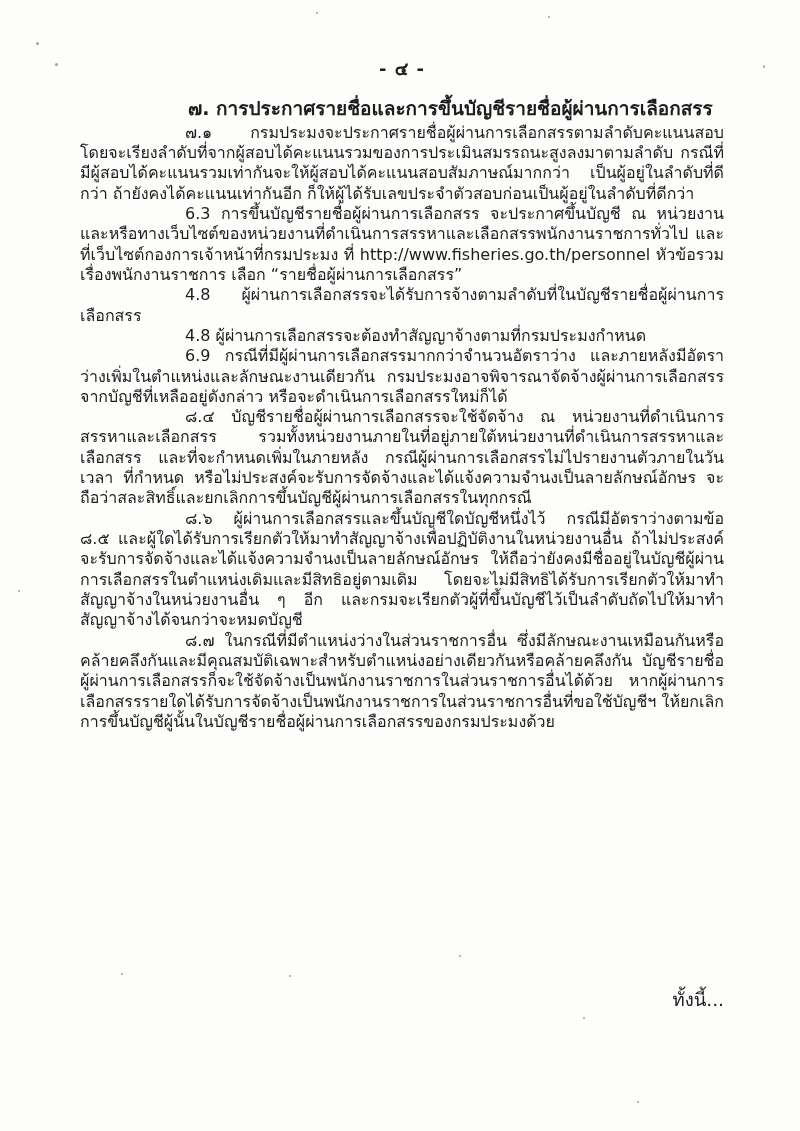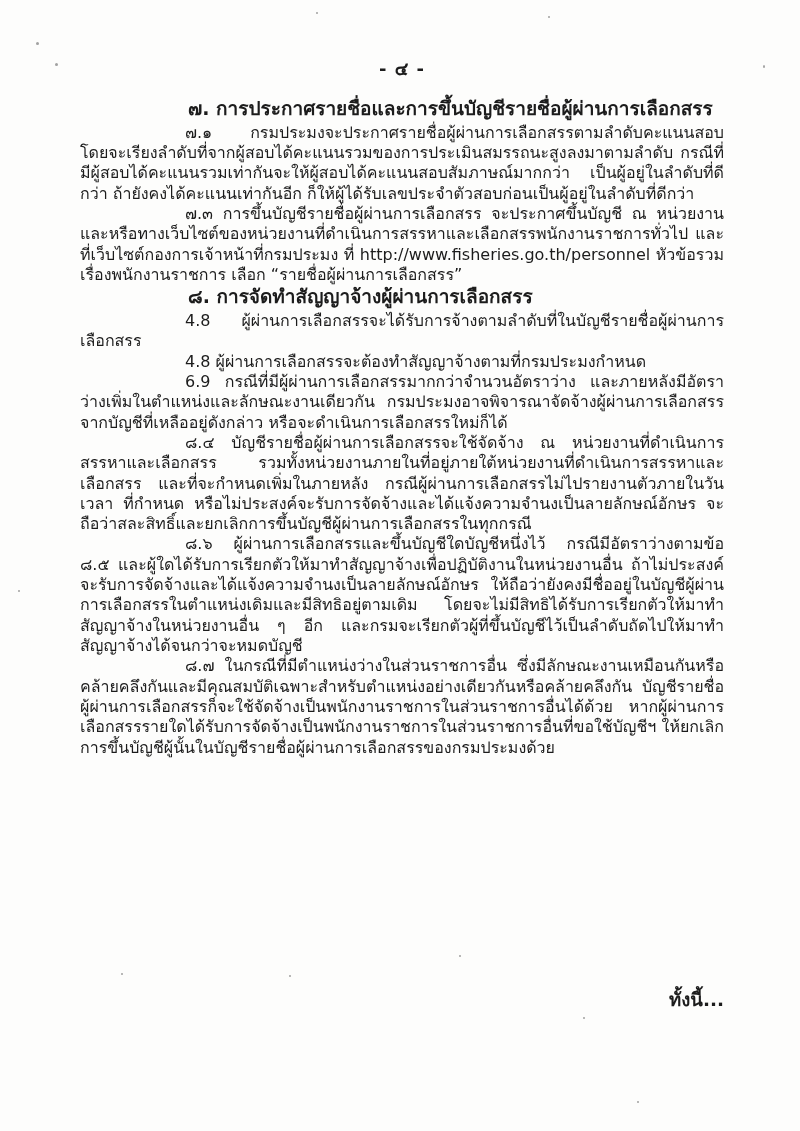--- a/index.html
+++ b/index.html
@@ -43,21 +43,21 @@
     margin: 0;
     text-align: justify;
     text-indent: 105px;
     word-break: normal;
   }
   .closing {
     position: absolute;
     right: 76px;
     top: 985px;
     font-size: 18.5px;
-    font-weight: 700;
+    font-weight: 400;
   }
   
   .speck {
     position: absolute;
     background: #555;
     border-radius: 50%;
     opacity: 0.55;
   }
 </style>
 </head>
@@ -79,23 +79,22 @@
 
   <div class="content">
 
     <div class="page-number">- ๔ -</div>
 
     <div class="section-heading">๗. การประกาศรายชื่อและการขึ้นบัญชีรายชื่อผู้ผ่านการเลือกสรร</div>
 
     <p class="body-para">๗.๑ กรมประมงจะประกาศรายชื่อผู้ผ่านการเลือกสรรตามลำดับคะแนนสอบ โดยจะเรียงลำดับที่จากผู้สอบได้คะแนนรวมของการประเมินสมรรถนะสูงลงมาตามลำดับ กรณีที่มีผู้สอบได้คะแนนรวมเท่ากันจะให้ผู้สอบได้คะแนนสอบสัมภาษณ์มากกว่า เป็นผู้อยู่ในลำดับที่ดีกว่า ถ้ายังคงได้คะแนนเท่ากันอีก ก็ให้ผู้ได้รับเลขประจำตัวสอบก่อนเป็นผู้อยู่ในลำดับที่ดีกว่า</p>
 
 
-    <p class="body-para">๗.๓ การขึ้นบัญชีรายชื่อผู้ผ่านการเลือกสรร จะประกาศขึ้นบัญชี ณ หน่วยงานและหรือทางเว็บไซต์ของหน่วยงานที่ดำเนินการสรรหาและเลือกสรรพนักงานราชการทั่วไป และที่เว็บไซต์กองการเจ้าหน้าที่กรมประมง ที่ http://www.fisheries.go.th/personnel หัวข้อรวมเรื่องพนักงานราชการ เลือก “รายชื่อผู้ผ่านการเลือกสรร”</p>
+    <p class="body-para">6.3 การขึ้นบัญชีรายชื่อผู้ผ่านการเลือกสรร จะประกาศขึ้นบัญชี ณ หน่วยงานและหรือทางเว็บไซต์ของหน่วยงานที่ดำเนินการสรรหาและเลือกสรรพนักงานราชการทั่วไป และที่เว็บไซต์กองการเจ้าหน้าที่กรมประมง ที่ http://www.fisheries.go.th/personnel หัวข้อรวมเรื่องพนักงานราชการ เลือก “รายชื่อผู้ผ่านการเลือกสรร”</p>
 
-    <div class="section-heading">๘. การจัดทำสัญญาจ้างผู้ผ่านการเลือกสรร</div>
 
     <p class="body-para">4.8 ผู้ผ่านการเลือกสรรจะได้รับการจ้างตามลำดับที่ในบัญชีรายชื่อผู้ผ่านการเลือกสรร</p>
 
     <p class="body-para">4.8 ผู้ผ่านการเลือกสรรจะต้องทำสัญญาจ้างตามที่กรมประมงกำหนด</p>
 
     <p class="body-para">6.9 กรณีที่มีผู้ผ่านการเลือกสรรมากกว่าจำนวนอัตราว่าง และภายหลังมีอัตราว่างเพิ่มในตำแหน่งและลักษณะงานเดียวกัน กรมประมงอาจพิจารณาจัดจ้างผู้ผ่านการเลือกสรรจากบัญชีที่เหลืออยู่ดังกล่าว หรือจะดำเนินการเลือกสรรใหม่ก็ได้</p>
 
     <p class="body-para">๘.๔ บัญชีรายชื่อผู้ผ่านการเลือกสรรจะใช้จัดจ้าง ณ หน่วยงานที่ดำเนินการสรรหาและเลือกสรร รวมทั้งหน่วยงานภายในที่อยู่ภายใต้หน่วยงานที่ดำเนินการสรรหาและเลือกสรร และที่จะกำหนดเพิ่มในภายหลัง กรณีผู้ผ่านการเลือกสรรไม่ไปรายงานตัวภายในวัน เวลา ที่กำหนด หรือไม่ประสงค์จะรับการจัดจ้างและได้แจ้งความจำนงเป็นลายลักษณ์อักษร จะถือว่าสละสิทธิ์และยกเลิกการขึ้นบัญชีผู้ผ่านการเลือกสรรในทุกกรณี</p>
 
 

